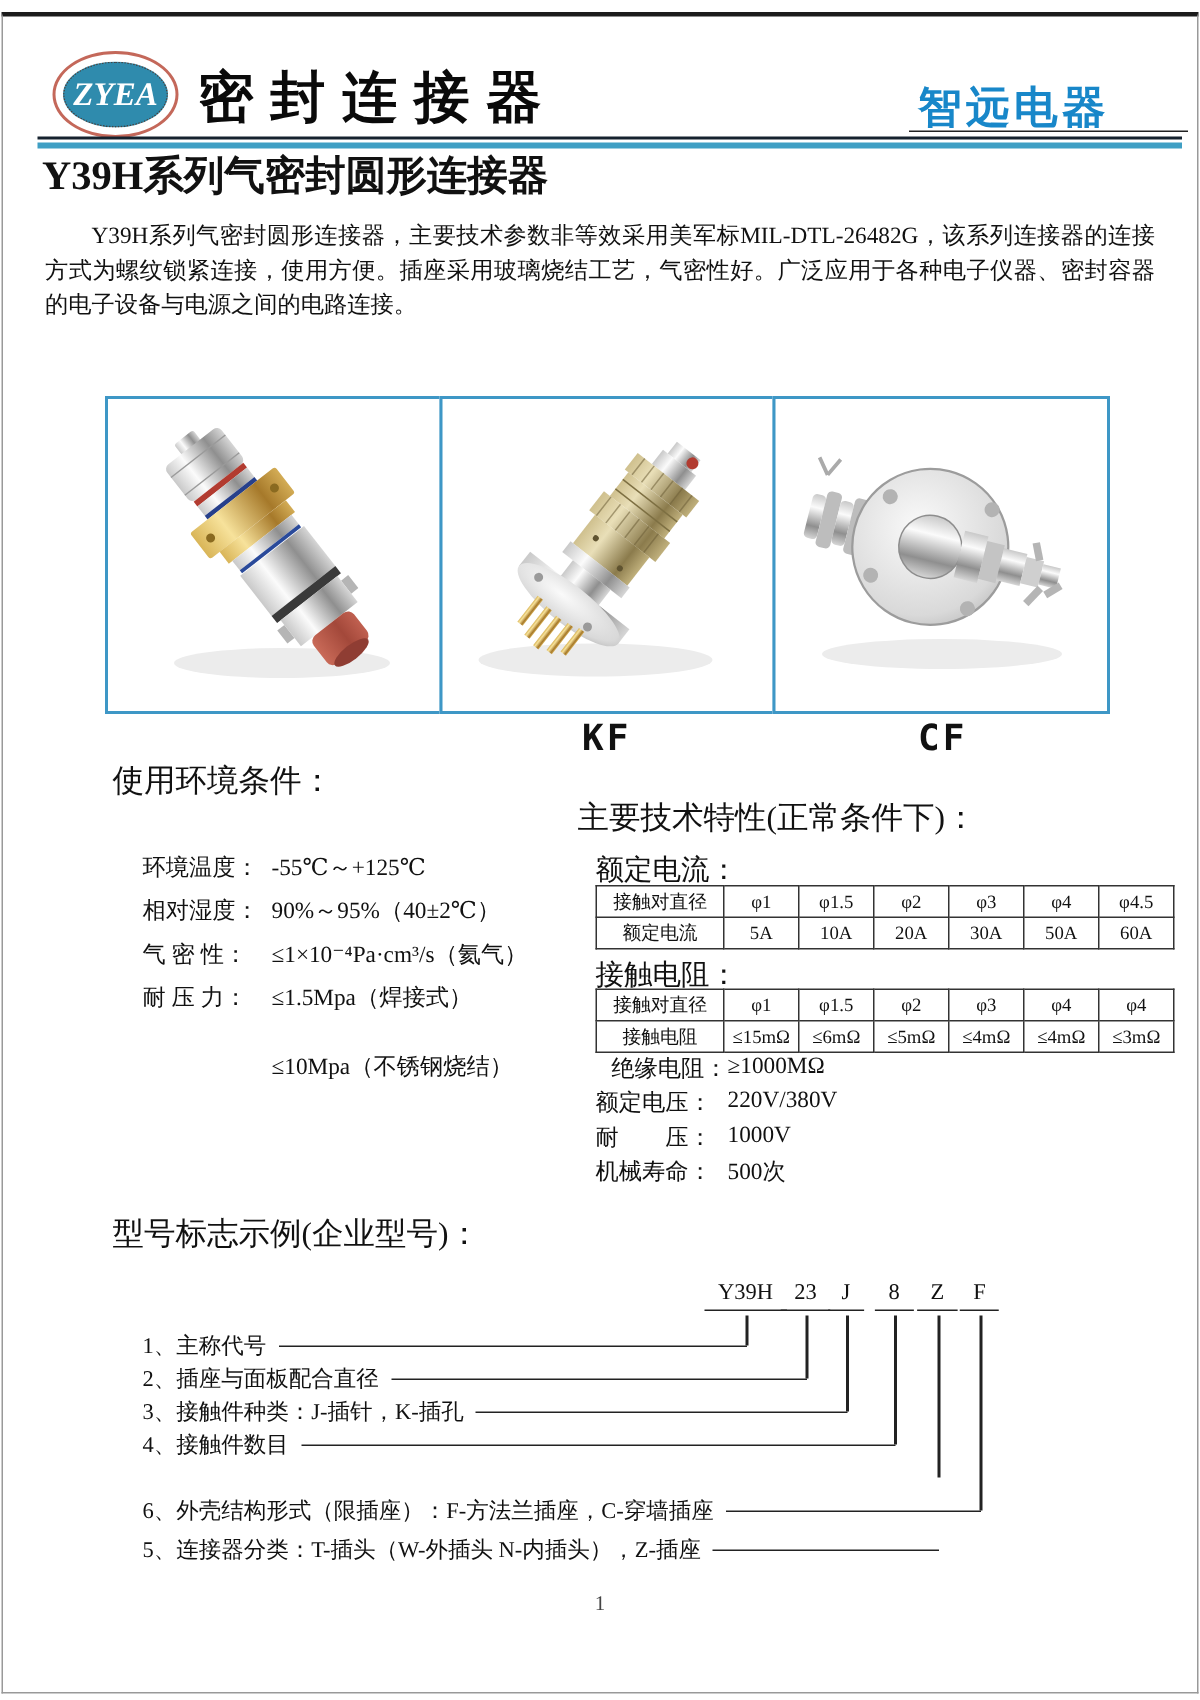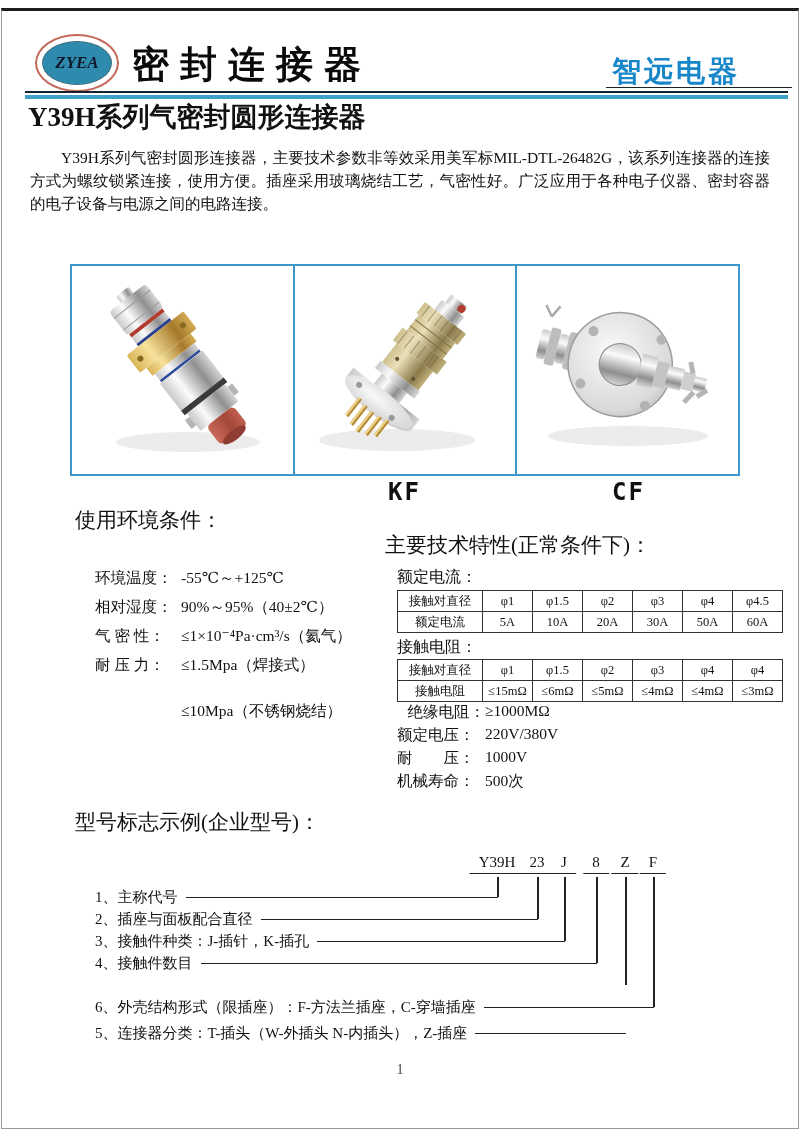--- a/index.html
+++ b/index.html
@@ -4,22 +4,22 @@
 <style>
   html,body{margin:0;padding:0;background:#fff;}
   .page{position:relative;width:800px;height:1133px;background:#fff;overflow:hidden;
         font-family:"Liberation Serif","DejaVu Serif",serif;color:#111;}
   .frame{position:absolute;left:1px;right:1px;top:8px;bottom:4px;
          border:1px solid #999;border-top:3px solid #1c1c1c;pointer-events:none;}
   
   .logo-outer{position:absolute;left:35px;top:34px;width:80px;height:54px;border:2px solid #c4685a;
               border-radius:50%;background:#fff;display:flex;align-items:center;justify-content:center;}
   .logo-inner{width:68px;height:42px;border-radius:50%;background:#2f8bad;border:1px dotted #444;
-              display:flex;align-items:center;justify-content:center;color:#0f172a;
-              font-style:italic;font-weight:bold;font-size:17px;font-family:"Liberation Serif",serif;}
+              display:flex;align-items:center;justify-content:center;color:#ffffff;
+              font-style:italic;font-weight:bold;font-size:22px;font-family:"Liberation Serif",serif;}
   .main-title{position:absolute;left:132px;top:40px;font-family:"Liberation Sans","DejaVu Sans",sans-serif;
               font-weight:bold;font-size:37px;letter-spacing:11px;color:#0a0a0a;white-space:nowrap;}
   .brand{position:absolute;left:612px;top:52px;font-family:"Liberation Sans","DejaVu Sans",sans-serif;
          font-weight:bold;font-size:29px;letter-spacing:3px;color:#1887c9;white-space:nowrap;}
   .brand-underline{position:absolute;left:606px;top:87px;width:186px;height:0;border-top:1.5px solid #222;}
   .rule-dark{position:absolute;left:25px;top:91px;width:763px;height:2px;background:#16222e;}
   .rule-teal{position:absolute;left:25px;top:95px;width:763px;height:4px;background:#3f9fc4;}
   .h1{position:absolute;left:28px;top:99px;font-size:27px;font-weight:bold;white-space:nowrap;}
   .intro{position:absolute;left:30px;top:146px;width:740px;font-size:15.5px;line-height:23px;
          text-align:justify;text-indent:2em;}
@@ -27,21 +27,21 @@
   .photos{position:absolute;left:70px;top:264px;width:670px;height:212px;display:flex;}
   .photo-cell{flex:1;border:2px solid #3e97c6;background:#fff;margin-left:-2px;
               display:flex;align-items:center;justify-content:center;overflow:hidden;}
   .photo-cell:first-child{margin-left:0;}
   .photo-label{position:absolute;top:478px;width:223px;text-align:center;
                font-family:"DejaVu Sans Mono","Liberation Mono",monospace;font-size:24px;font-weight:600;letter-spacing:2px;}
   
   .sec-head{position:absolute;font-size:21px;white-space:nowrap;}
   .env-row{position:absolute;left:95px;display:flex;font-size:15.5px;white-space:nowrap;}
   .env-label{width:86px;}
-  .sub-label{position:absolute;font-size:16px;white-space:nowrap;}
+  .sub-label{position:absolute;font-size:19px;white-space:nowrap;}
   table.spec{position:absolute;border-collapse:collapse;font-size:12.5px;table-layout:fixed;}
   table.spec td{border:1px solid #333;text-align:center;height:20px;padding:0 1px;white-space:nowrap;}
   table.spec td.c0{width:82px;}
   table.spec td.cv{width:47px;}
   .spec-row{position:absolute;left:397px;display:flex;font-size:15.5px;white-space:nowrap;}
   .spec-label{width:88px;}
   
   .code-item{position:absolute;top:854px;transform:translateX(-50%);font-size:15px;
              border-bottom:1.5px solid #222;padding:0 9px 2px;white-space:nowrap;}
   .vline{position:absolute;width:1.5px;background:#222;top:877px;}

